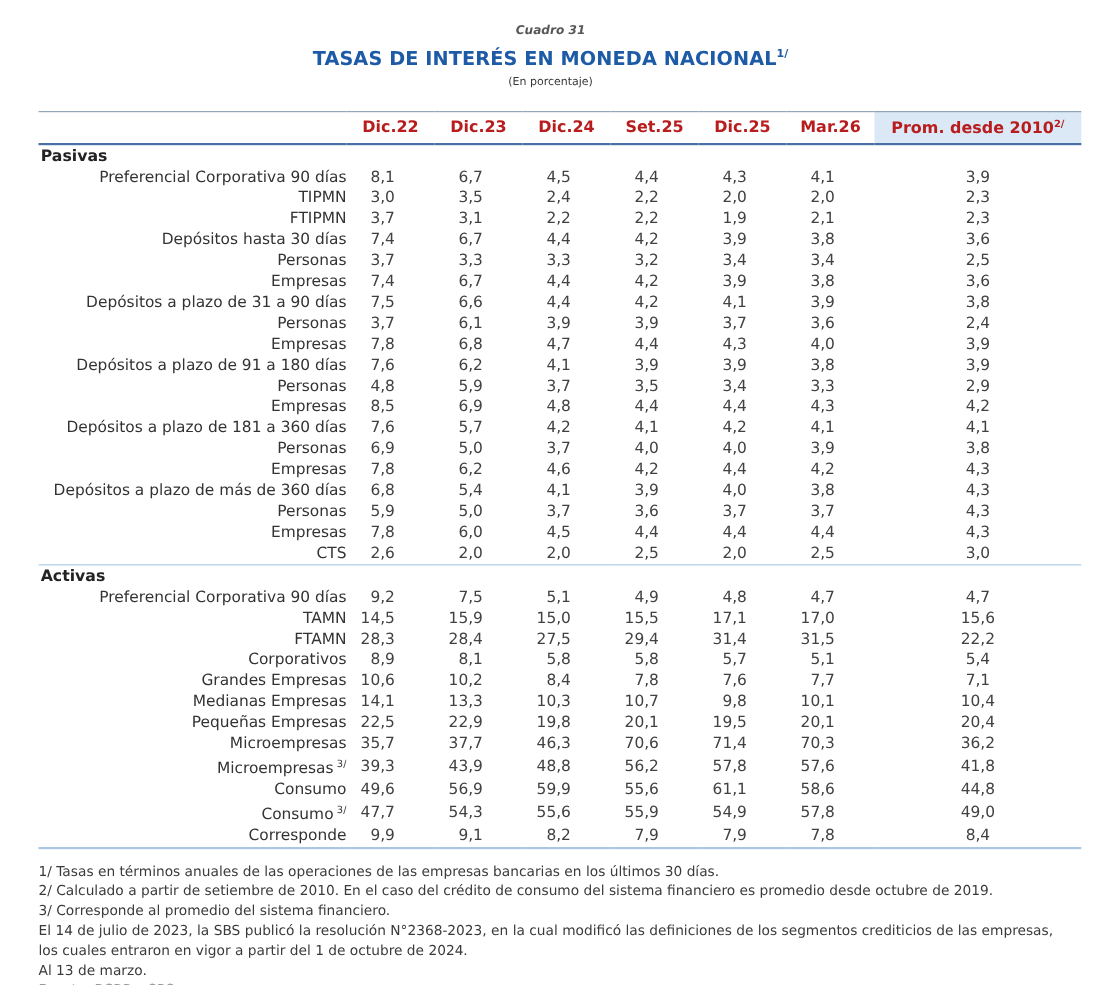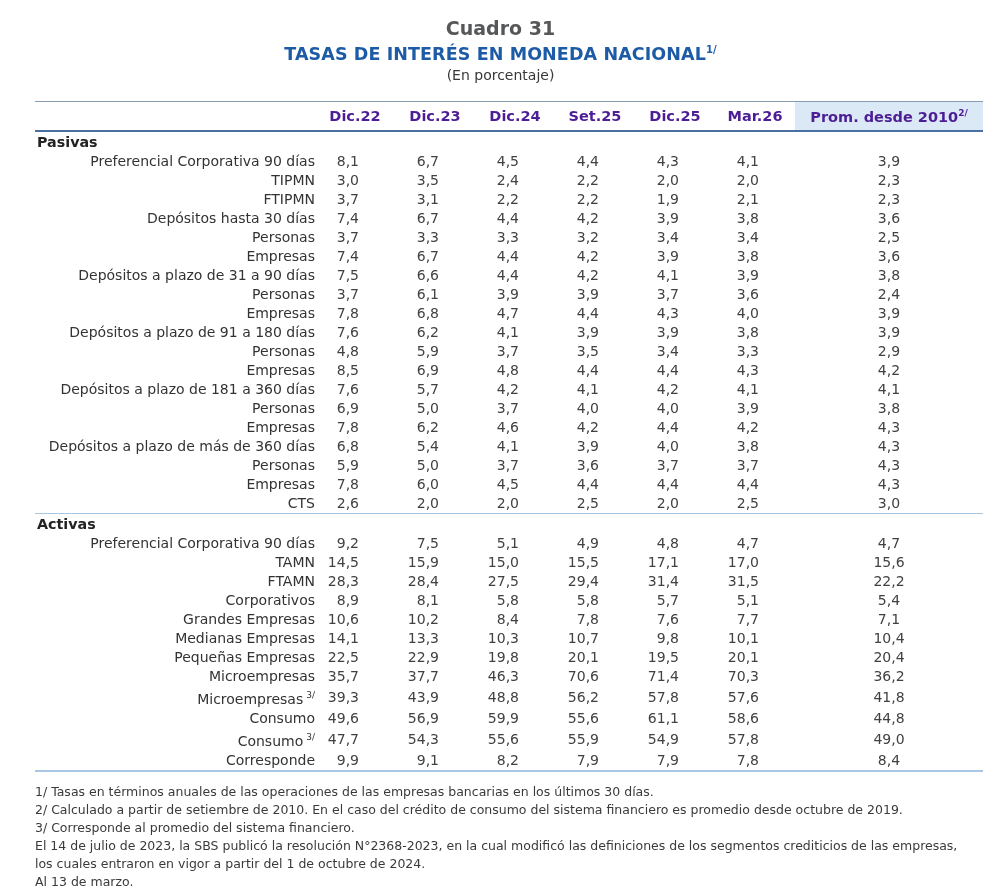--- a/index.html
+++ b/index.html
@@ -14,31 +14,31 @@
   }
   *{margin:0;padding:0;box-sizing:border-box;}
   html,body{background:#ffffff;}
   body{
     width:1001px;height:895px;overflow:hidden;
     font-family:"DejaVu Sans","Liberation Sans",sans-serif;
     color:var(--text-dark);
   }
   .page{width:1001px;height:895px;padding-top:19px;}
   .head{text-align:center;}
-  .cuadro{font-size:19px;font-weight:bold;color:var(--cuadro-gray);line-height:18px;}
+  .cuadro{font-size:11px;font-weight:bold;color:var(--cuadro-gray);line-height:18px;font-style:italic;}
   .title{font-size:17.5px;font-weight:bold;color:var(--title-blue);line-height:23px;margin-top:1px;letter-spacing:0.1px;}
   .title sup{font-size:10px;font-weight:bold;}
-  .subtitle{font-size:14px;color:#38383a;line-height:18px;}
+  .subtitle{font-size:10px;color:#38383a;line-height:18px;}
   table{
     border-collapse:collapse;table-layout:fixed;
     width:930px;margin-left:35px;margin-top:17px;
     border-bottom:2px solid var(--rule-light);
   }
   thead th{
-    font-size:14.5px;font-weight:bold;color:#4c1d95;
+    font-size:14.5px;font-weight:bold;color:#b91c1c;
     height:30px;vertical-align:middle;text-align:center;
     border-top:1px solid var(--rule-top);
     border-bottom:2px solid var(--rule-header);
     padding:0;
   }
   thead th.label-col{width:280px;}
   thead th.num-col{width:80px;}
   thead th.prom-col{width:188px;background:var(--highlight);}
   thead th sup{font-size:9px;font-weight:bold;}
   tbody td{

